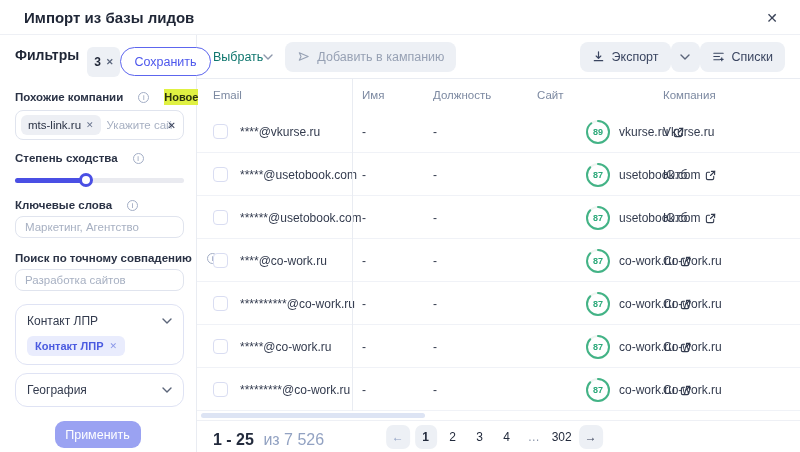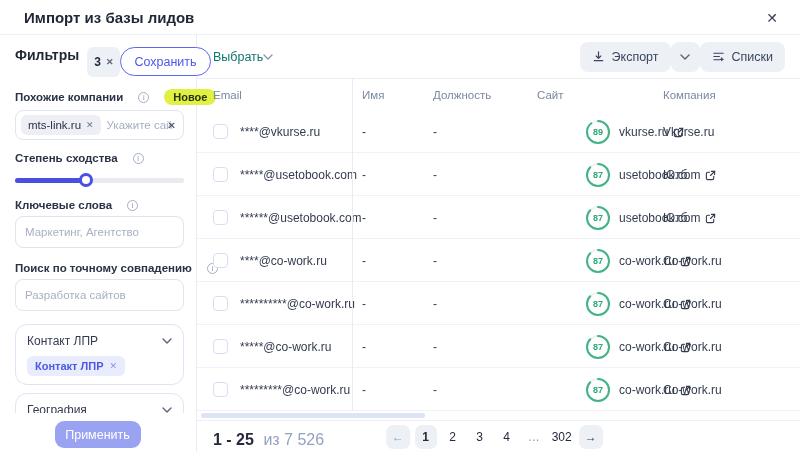--- a/index.html
+++ b/index.html
@@ -17,29 +17,29 @@
   
   .sidebar { position:relative; width:197px; border-right:1px solid #e9ecf2; padding:12px 12px 0 15px; flex:none; }
   .filters-row { display:flex; height:30px; }
   .filters-title { font-size:14px; font-weight:bold; color:#1f2636; }
   .filters-badge { display:inline-flex; align-items:center; gap:5px; margin-left:8px; background:#edf0f5; border-radius:6px; padding:4px 7px; font-size:12px; font-weight:bold; color:#1f2636; cursor:pointer; }
   .filters-badge .bx { font-size:9px; color:#5a657c; }
   .save-btn { margin-left:auto; background:#fff; border:1.5px solid #5d66ee; color:#4d57ec; border-radius:15px; height:29px; padding:0 13px; font-size:12.5px; font-family:inherit; cursor:pointer; }
 
   .flabel { display:flex; align-items:center; gap:15px; margin-top:12px; font-size:11.5px; font-weight:bold; color:#2a3245; white-space:nowrap; }
   .info-i { display:inline-flex; align-items:center; justify-content:center; width:11px; height:11px; border:1px solid #a3aec6; border-radius:50%; font-size:7.5px; font-weight:normal; color:#8a96b2; flex:none; }
-  .new-badge { background:#e0f142; color:#2b330f; font-size:11px; font-weight:bold; border-radius:8px; padding:2px 9px; }
+  .new-badge { background:#e0f142; color:#2b330f; font-size:11px; font-weight:bold; border-radius:0; padding:2px 0; }
 
   .inputbox { display:flex; align-items:center; gap:6px; margin-top:5px; height:30px; border:1px solid #e0e4ee; border-radius:8px; padding:0 7px 0 5px; background:#fff; }
   .tagpill { display:inline-flex; align-items:center; gap:5px; background:#edeff4; border-radius:6px; padding:4px 7px; font-size:11.5px; color:#2a3245; white-space:nowrap; }
   .tagpill .bx { font-size:9px; color:#6b7690; cursor:pointer; }
   .inputbox input { border:none; outline:none; min-width:0; flex:1; font-size:11.5px; font-family:inherit; color:#2a3245; }
   .inputbox input::placeholder, .tinput::placeholder { color:#a7b0c2; }
   .clear-x { font-size:10px; color:#39415a; margin-left:-12px; cursor:pointer; z-index:1; }
-  .tinput { display:block; width:100%; margin-top:5px; height:32px; border:1px solid #e0e4ee; border-radius:8px; padding:0 9px; font-size:11.5px; font-family:inherit; color:#2a3245; outline:none; }
+  .tinput { display:block; width:100%; margin-top:5px; height:22px; border:1px solid #e0e4ee; border-radius:8px; padding:0 9px; font-size:11.5px; font-family:inherit; color:#2a3245; outline:none; }
 
   .slider { position:relative; margin-top:9px; height:14px; }
   .slider .track { position:absolute; top:5px; left:0; right:0; height:5px; border-radius:3px; background:#e9eaf0; }
   .slider .fill { position:absolute; top:5px; left:0; height:5px; border-radius:3px; background:#4a4fe4; }
   .slider .thumb { position:absolute; top:0; width:14px; height:14px; border-radius:50%; background:#fff; border:3px solid #4a4fe4; cursor:pointer; }
 
   .fcard { border:1px solid #dfe3f4; border-radius:12px; padding:8px 11px; margin-top:8px; background:#fff; }
   .fcard.mt1 { margin-top:13px; }
   .fcard-head { display:flex; align-items:center; justify-content:space-between; height:16px; cursor:pointer; }
   .fcard-label { font-size:12px; color:#333b4e; }
@@ -187,20 +187,26 @@
 
     <main class="main">
 
       <div class="toolbar">
         <span class="select-group">
           <span>Выбрать</span>
           <svg class="chev" style="color:#8d97ab" width="10" height="6" viewBox="0 0 10 6">
               <path d="M1 1l4 4 4-4" stroke="currentColor" stroke-width="1.4" fill="none" stroke-linecap="round" stroke-linejoin="round"></path>
             </svg>
         </span>
+        <button class="tb-btn disabled">
+          <svg width="13" height="13" viewBox="0 0 14 14">
+              <path d="M2.5 3l9.5 4-9.5 4 1.8-4-1.8-4z" fill="none" stroke="currentColor" stroke-width="1.2" stroke-linejoin="round"></path>
+            </svg>
+          <span>Добавить в кампанию</span>
+        </button>
         <span class="right-group">
           <button class="tb-btn dark">
             <svg width="13" height="13" viewBox="0 0 14 14">
                 <path d="M7 2v6.5M4.5 6.5L7 9l2.5-2.5M2.5 11.5h9" fill="none" stroke="currentColor" stroke-width="1.3" stroke-linecap="round" stroke-linejoin="round"></path>
               </svg>
             <span>Экспорт</span>
           </button>
           <button class="tb-btn dark tb-chev-btn">
             <svg class="chev" width="10" height="6" viewBox="0 0 10 6">
                 <path d="M1 1l4 4 4-4" stroke="currentColor" stroke-width="1.4" fill="none" stroke-linecap="round" stroke-linejoin="round"></path>

